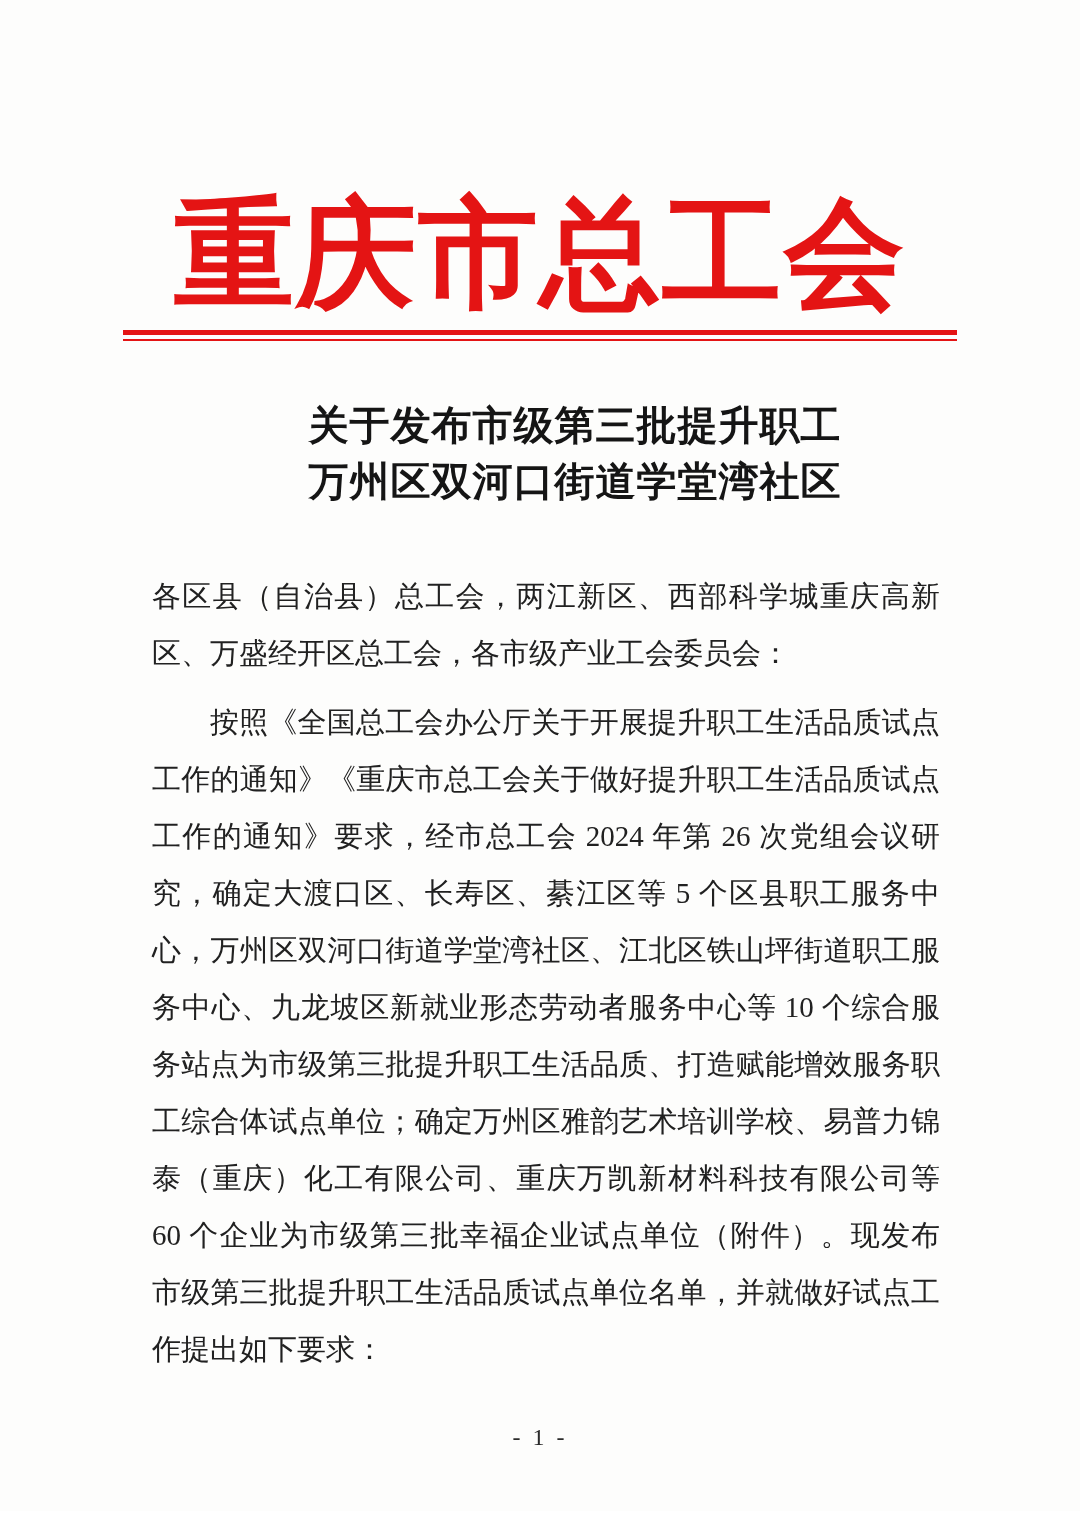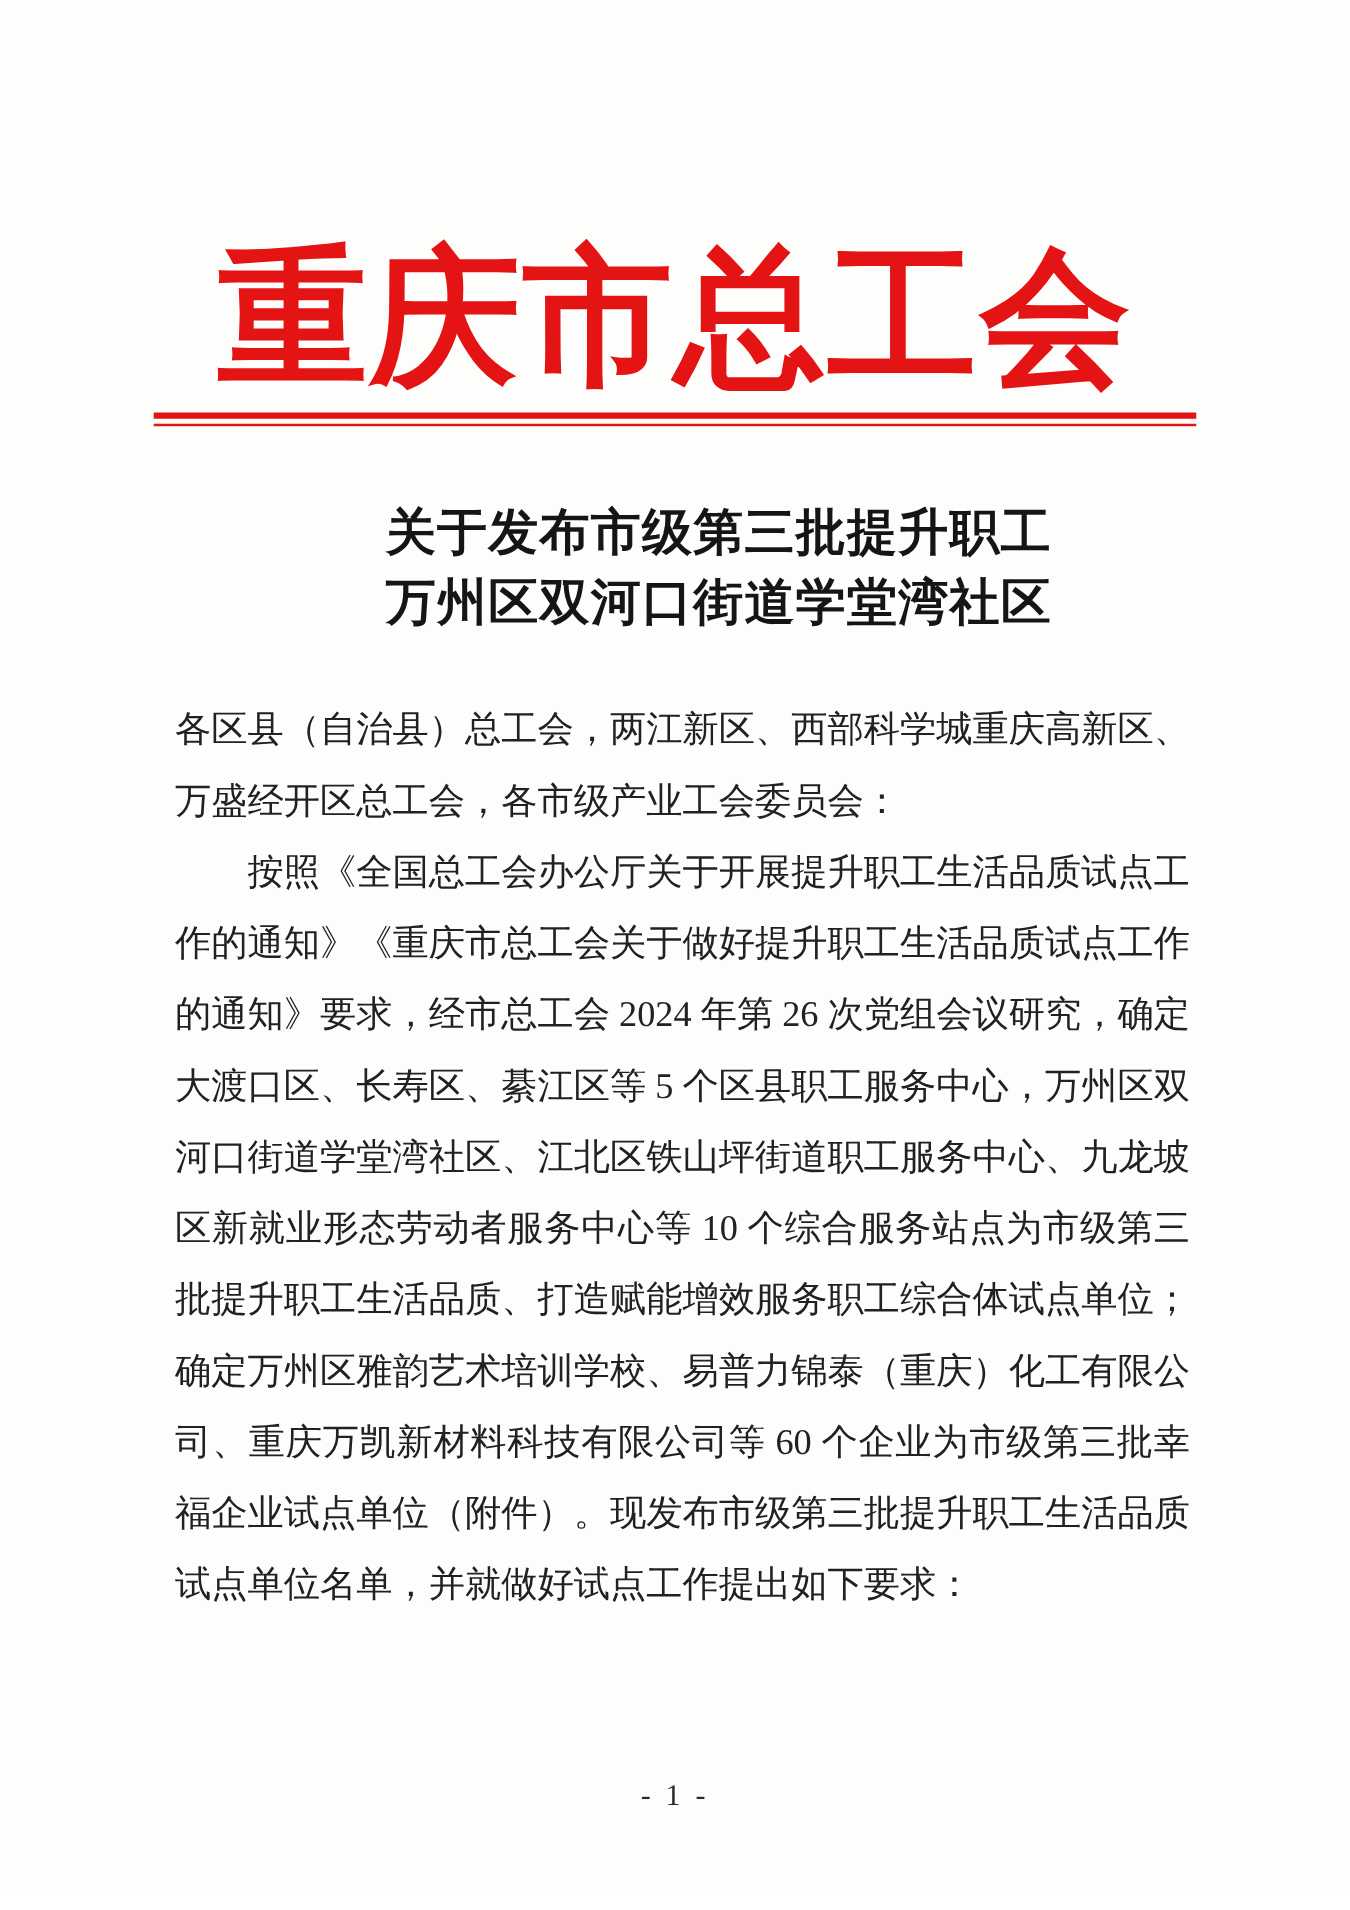--- a/index.html
+++ b/index.html
@@ -48,21 +48,21 @@
   }
   .body-text {
     position: absolute;
     top: 556px; left: 140px; width: 812px;
     font-size: 29px;
     line-height: 57px;
     text-align: justify;
     text-justify: inter-ideograph;
     color: #212121;
   }
-  .body-text p { margin: 0; }
+  .body-text p { margin: 12px; }
   .para-indent { text-indent: 2em; }
   .page-number {
     position: absolute;
     top: 1420px; left: 0; width: 100%;
     text-align: center;
     font-size: 24px;
     line-height: 34px;
     color: #2b2b2b;
     letter-spacing: 3px;
   }

